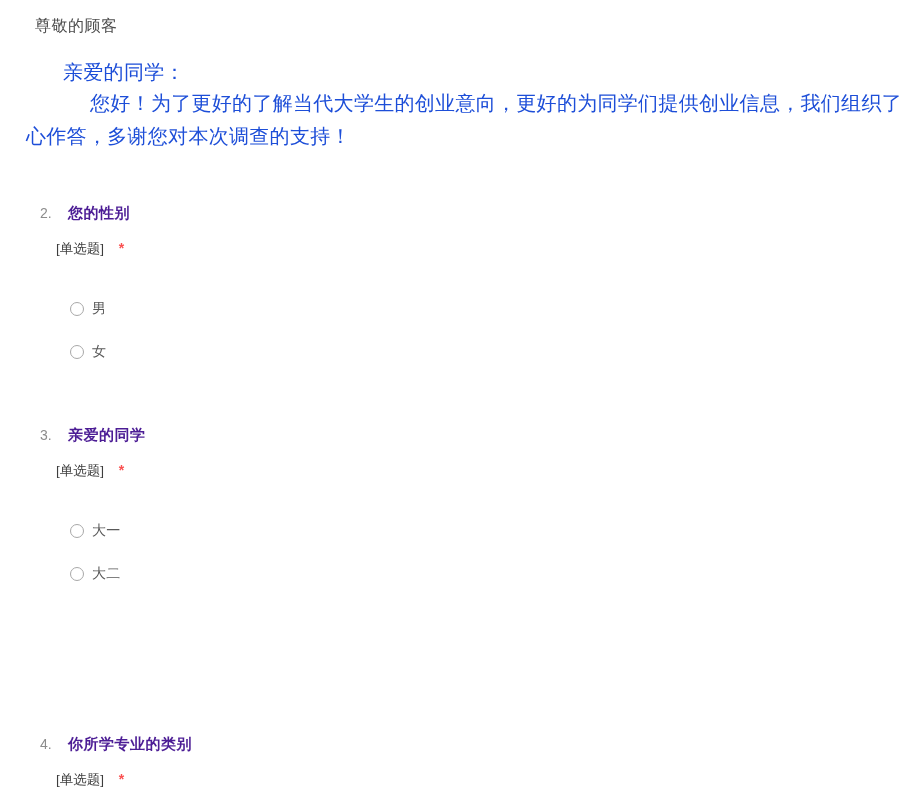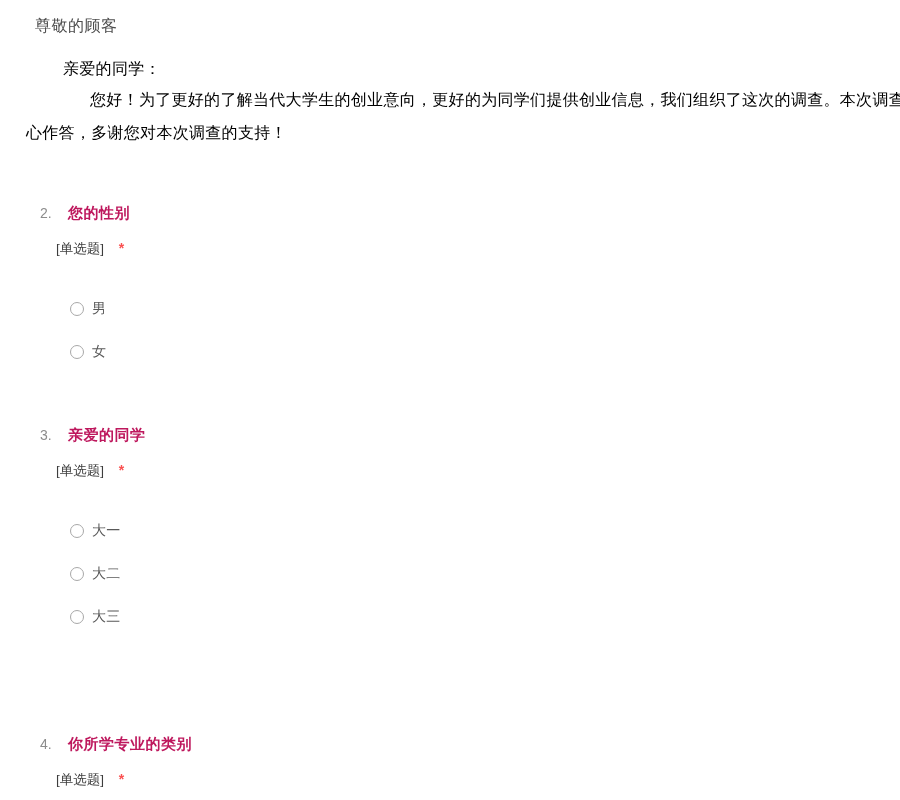--- a/index.html
+++ b/index.html
@@ -22,22 +22,22 @@
     position: absolute;
     left: 35px;
     top: 16px;
     font-size: 16px;
     color: #4d4d4d;
     letter-spacing: 0.5px;
     white-space: nowrap;
   }
   .intro-line {
     position: absolute;
-    font-size: 16px;
-    color: #000000;
+    font-size: 20px;
+    color: #1d4ed8;
     letter-spacing: 0.3px;
     white-space: nowrap;
   }
   .intro-line.l1 { left: 63px; top: 59px; }
   .intro-line.l2 { left: 90px; top: 90px; }
   .intro-line.l3 { left: 26px; top: 123px; }
 
   .question {
     position: absolute;
     left: 0;
@@ -53,21 +53,21 @@
     top: 1px;
     font-size: 14px;
     color: #8c8c8c;
   }
   .q-title {
     position: absolute;
     left: 68px;
     top: 0;
     font-size: 15px;
     font-weight: bold;
-    color: #be185d;
+    color: #4c1d95;
     letter-spacing: 0.5px;
     white-space: nowrap;
   }
   .q-meta {
     position: absolute;
     left: 56px;
     top: 36px;
     font-size: 13.5px;
     color: #3d3d3d;
     white-space: nowrap;
@@ -155,24 +155,20 @@
     </div>
     <div class="options">
       <div class="option">
         <span class="radio"></span>
         <span class="option-label">大一</span>
       </div>
       <div class="option">
         <span class="radio"></span>
         <span class="option-label">大二</span>
       </div>
-      <div class="option">
-        <span class="radio"></span>
-        <span class="option-label">大三</span>
-      </div>
     </div>
   </div>
 
   <div class="question q4">
     <div class="q-header">
       <span class="q-num">4.</span>
       <span class="q-title">你所学专业的类别</span>
     </div>
     <div class="q-meta">
       <span class="q-type">[单选题]</span>

